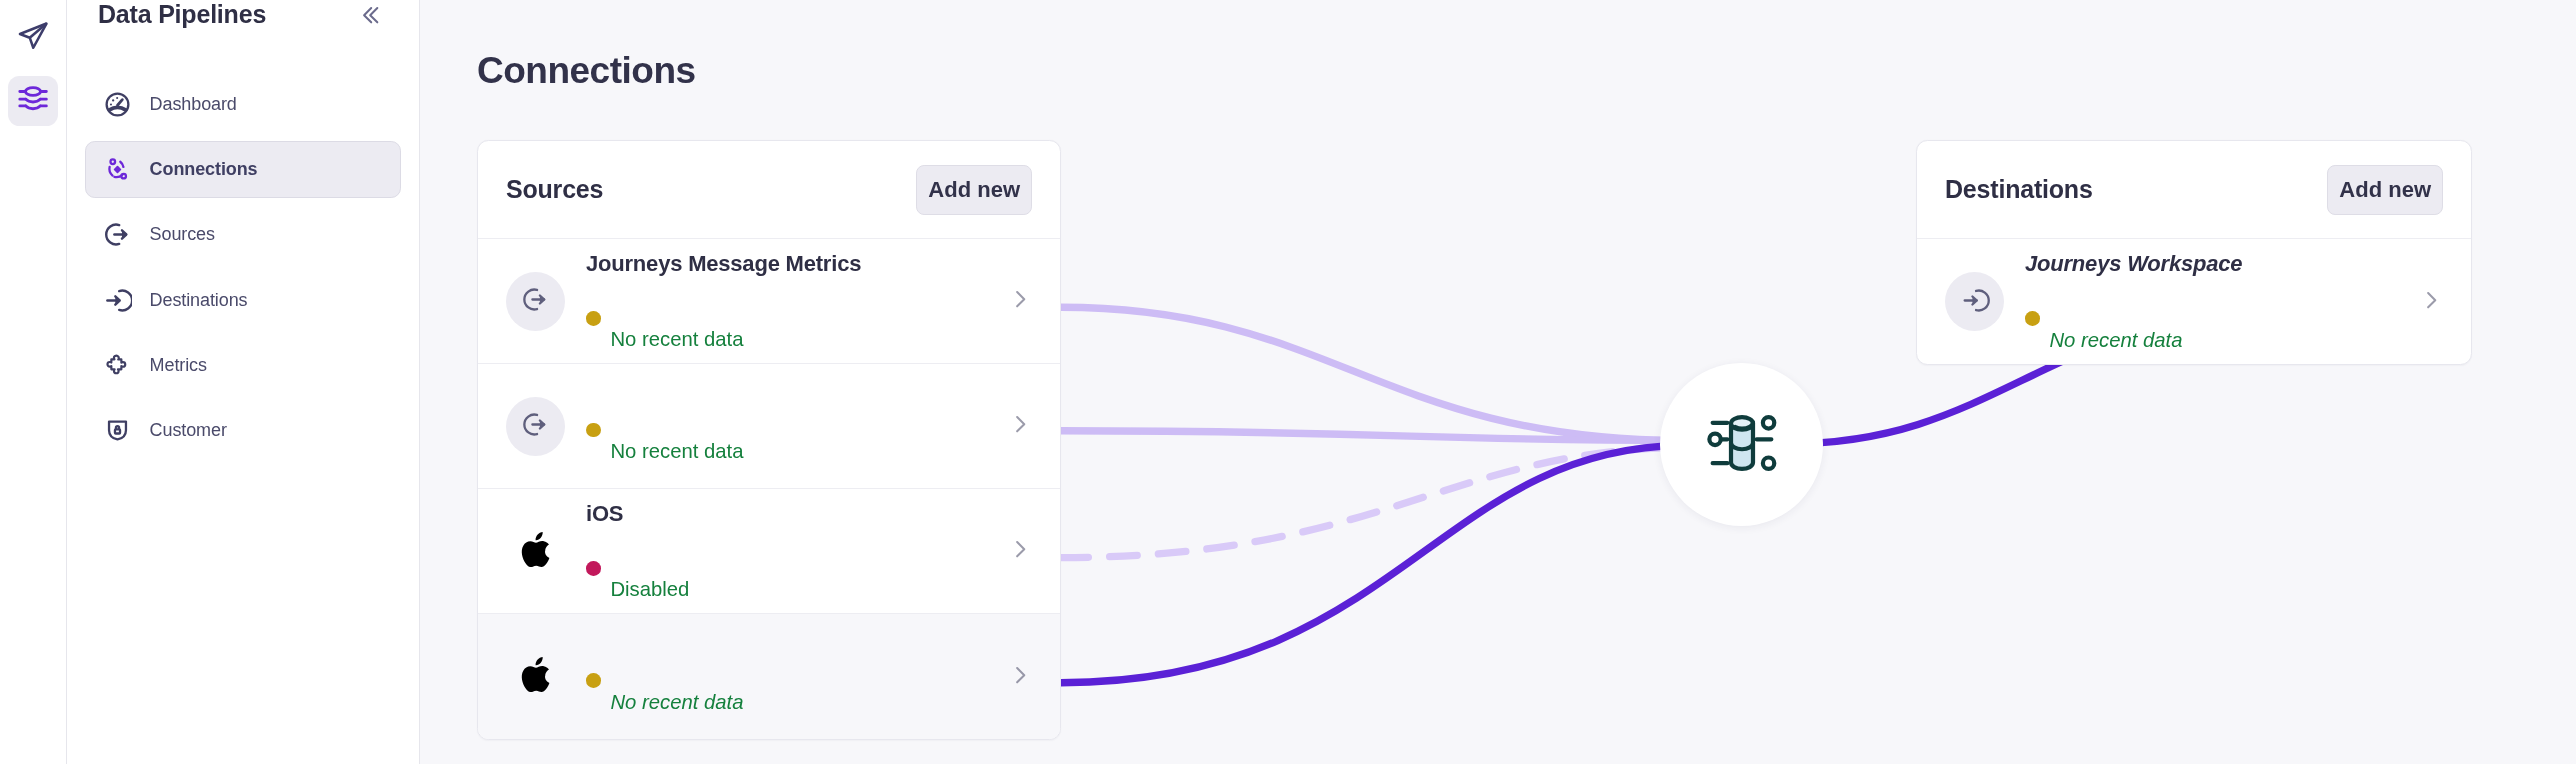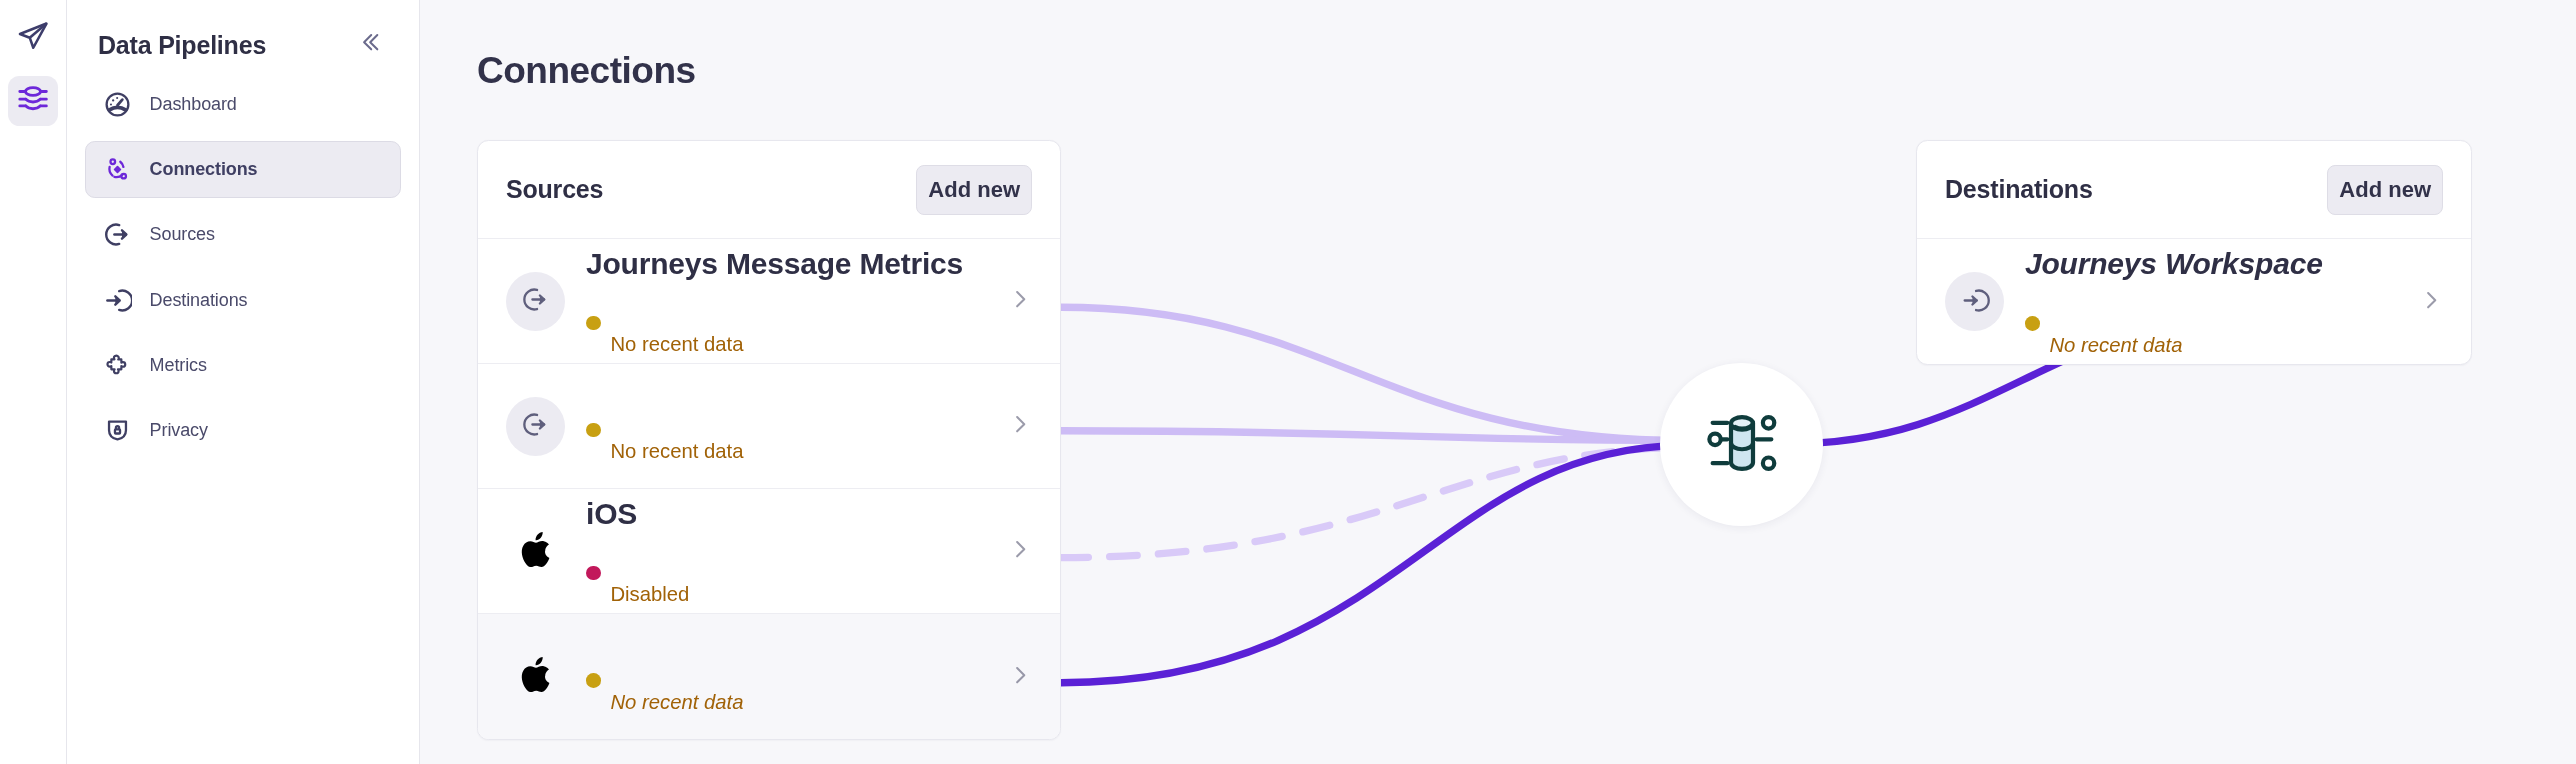--- a/index.html
+++ b/index.html
@@ -36,21 +36,21 @@
 
   
   .sidebar {
     width: 353px; min-width: 353px; height: 100%;
     background: #ffffff;
     border-right: 0.8px solid #e6e6ec;
     padding: 0 18px;
   }
   .sidebar-head {
     height: 60px;
-    display: flex; align-items: flex-end; justify-content: space-between;
+    display: flex; align-items: flex-start; justify-content: space-between;
     padding: 0 14.6px 0 13px;
     gap: 37px;
   }
   .sidebar-title {
     font-size: 25px; font-weight: 700; color: #2f2f45;
     letter-spacing: -0.2px;
   }
   .collapse-btn {
     width: 33px; height: 33px;
     display: flex; align-items: center; justify-content: center;
@@ -136,28 +136,28 @@
 
   .row-avatar {
     width: 59px; height: 59px; border-radius: 50%;
     background: #ecebf2;
     display: flex; align-items: center; justify-content: center;
     flex: 0 0 59px;
   }
   .row-avatar.plain { background: transparent; }
   .row-text { margin-left: 21px; flex: 1; min-width: 0; }
   .row-name {
-    font-size: 30px; font-weight: 700; color: #2f2f45;
+    font-size: 22px; font-weight: 700; color: #2f2f45;
     letter-spacing: -0.2px; line-height: 1.2;
   }
   .row-status {
     display: flex; align-items: center; gap: 9.8px; margin-top: 8.1px;
   }
   .dot { width: 14.6px; height: 14.6px; border-radius: 50%; flex: 0 0 14.6px; }
-  .status-label { font-size: 20.3px; color: #a16207; margin-top: 43px; }
+  .status-label { font-size: 20.3px; color: #15803d; margin-top: 43px; }
   .chevron { flex: 0 0 auto; opacity: .55; }
 </style>
 </head>
 <body>
 
 <div class="app">
 
   <div class="rail">
     <div class="rail-logo">
       <svg width="34" height="34" viewBox="0 0 24 24" fill="none" stroke="#3d3d6b" stroke-width="1.8" stroke-linejoin="round">
@@ -254,21 +254,21 @@
       </div>
 
       <div class="nav-item">
         <span class="nav-icon">
           <svg width="29" height="29" viewBox="0 0 24 24" fill="none" stroke="#3f3f63" stroke-width="1.9" stroke-linejoin="round">
             <path d="M5 4.6h14v7.1c0 4.3-3.1 6.8-7 7.7-3.9-.9-7-3.4-7-7.7V4.6z"></path>
             <rect x="9.9" y="11" width="4.2" height="3.5" rx=".6"></rect>
             <path d="M10.7 11V9.7a1.3 1.3 0 0 1 2.6 0V11"></path>
           </svg>
         </span>
-        <span class="nav-label">Privacy</span>
+        <span class="nav-label">Customer</span>
       </div>
 
     </div>
   </div>
 
   <div class="main">
     <div class="page-title">Connections</div>
 
     <div class="canvas">
 

